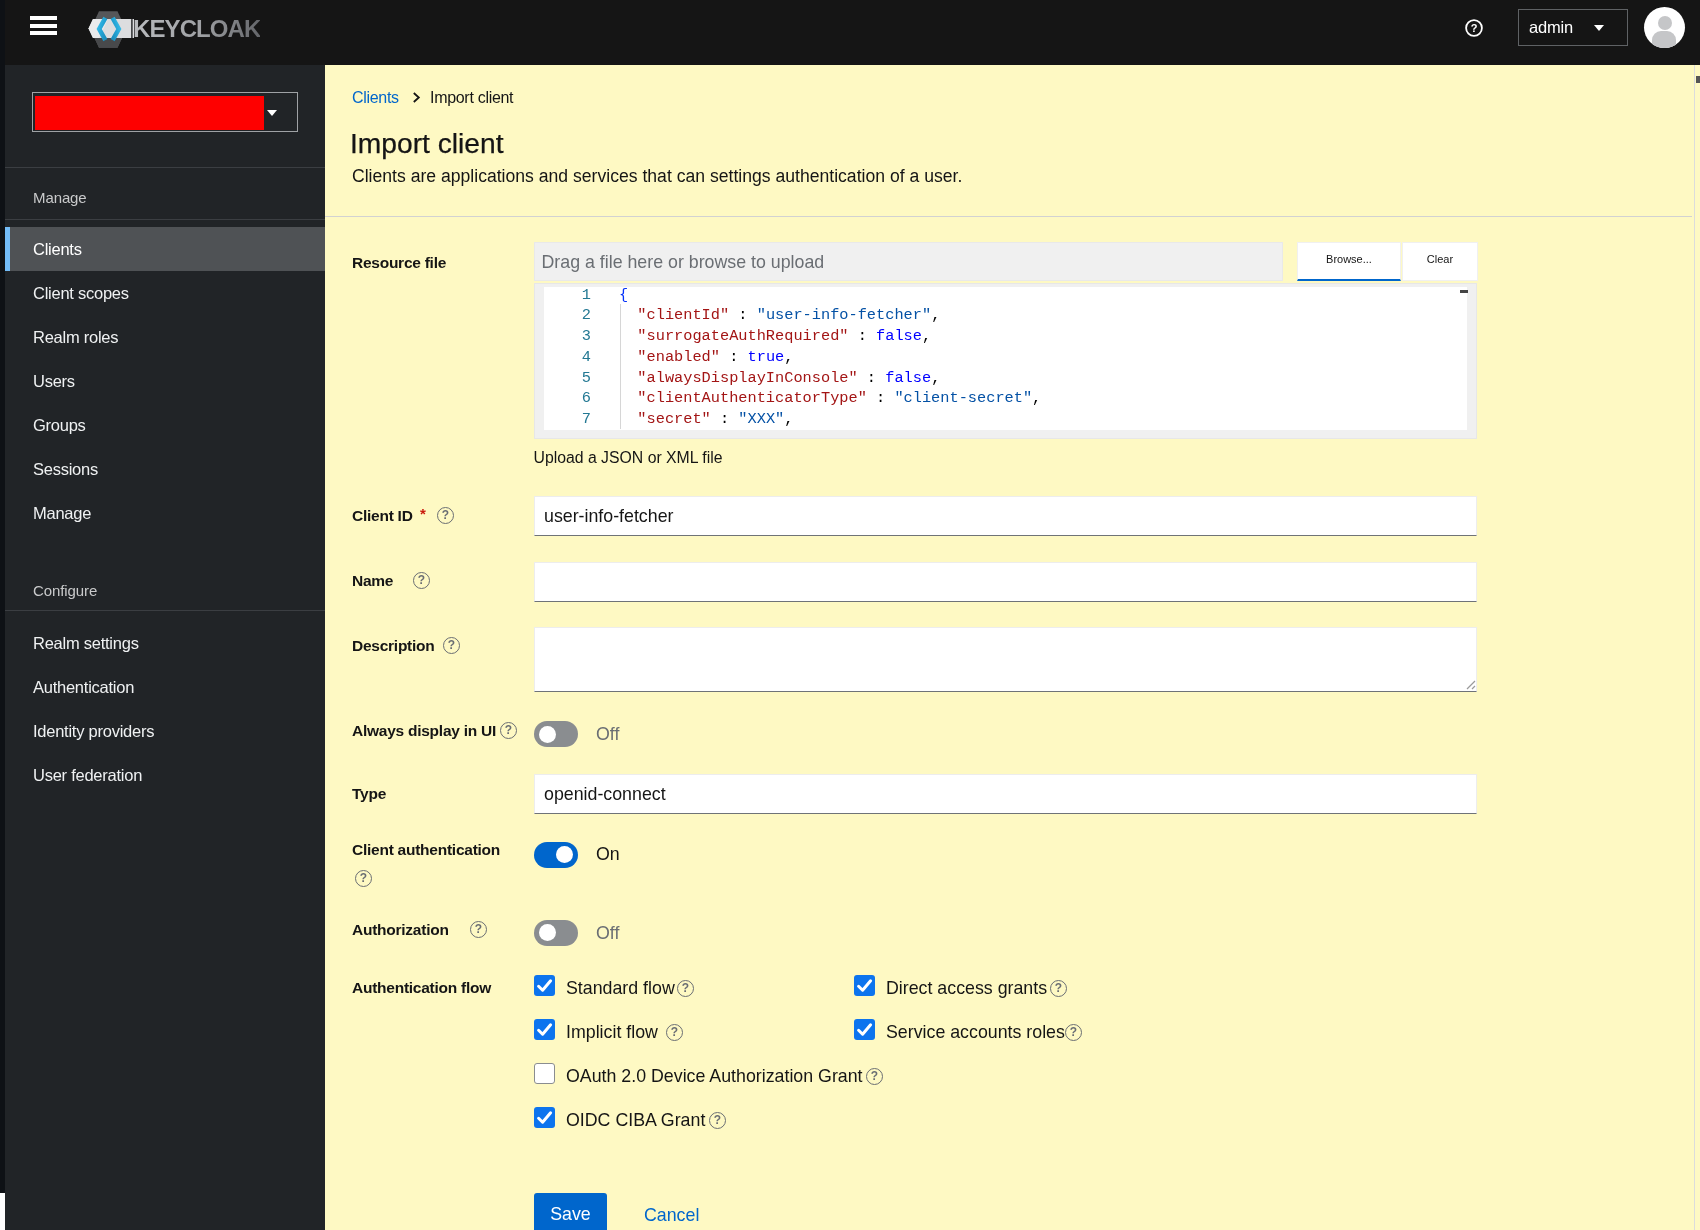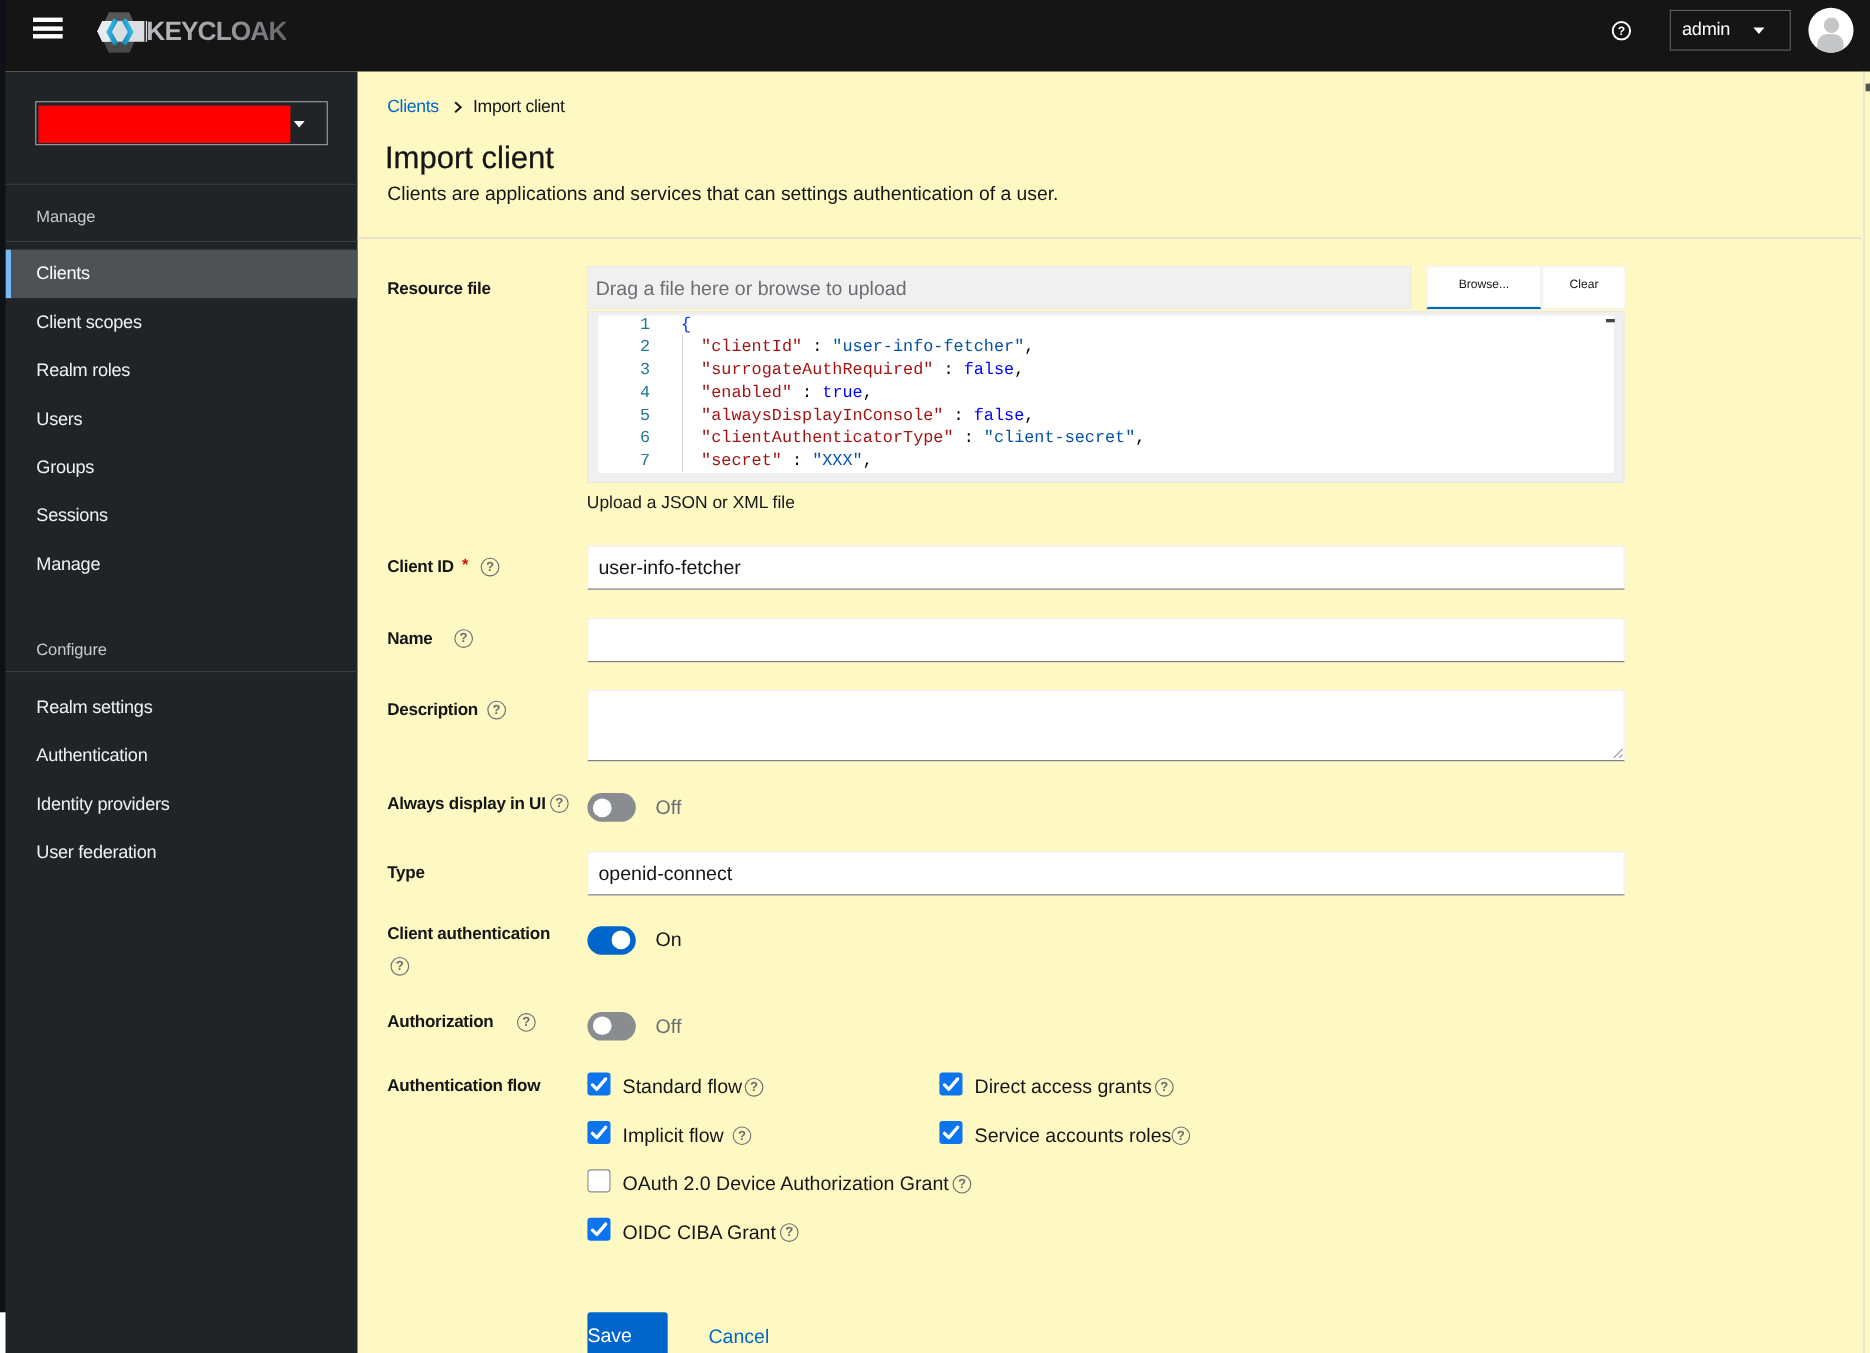--- a/index.html
+++ b/index.html
@@ -75,21 +75,21 @@
 .knob { position:absolute; top:4.5px; width:17px; height:17px; border-radius:50%; background:#fff; }
 .knl { left:5px; } .knr { left:22px; }
 
 
 .cbx { position:absolute; width:21px; height:21px; border-radius:3px; }
 .cbxon { background:#0c74ee; }
 .cbxoff { background:#fff; border:1.4px solid #8a8d90; }
 .cbx svg { position:absolute; left:0; top:0; }
 
 #saveb { position:absolute; left:534px; top:1193px; width:73px; height:45px; background:#0066cc; border-radius:3px; }
-#saveb div { position:absolute; width:100%; text-align:left; top:11px; font-size:17.8px; color:#fff; letter-spacing:0; }
+#saveb div { position:absolute; width:100%; text-align:center; top:11px; font-size:17.8px; color:#fff; letter-spacing:0; }
 #cancel { position:absolute; left:644px; top:1205px; font-size:17.8px; color:#0066cc; letter-spacing:0; }
 
 
 #rsb { position:absolute; left:1694px; top:65px; width:1px; height:1165px; background:#dcdcdc; }
 #rsbnub { position:absolute; left:1696px; top:76px; width:4px; height:7px; background:#555; }
 </style>
 </head>
 <body>
 <div id="page">
 

